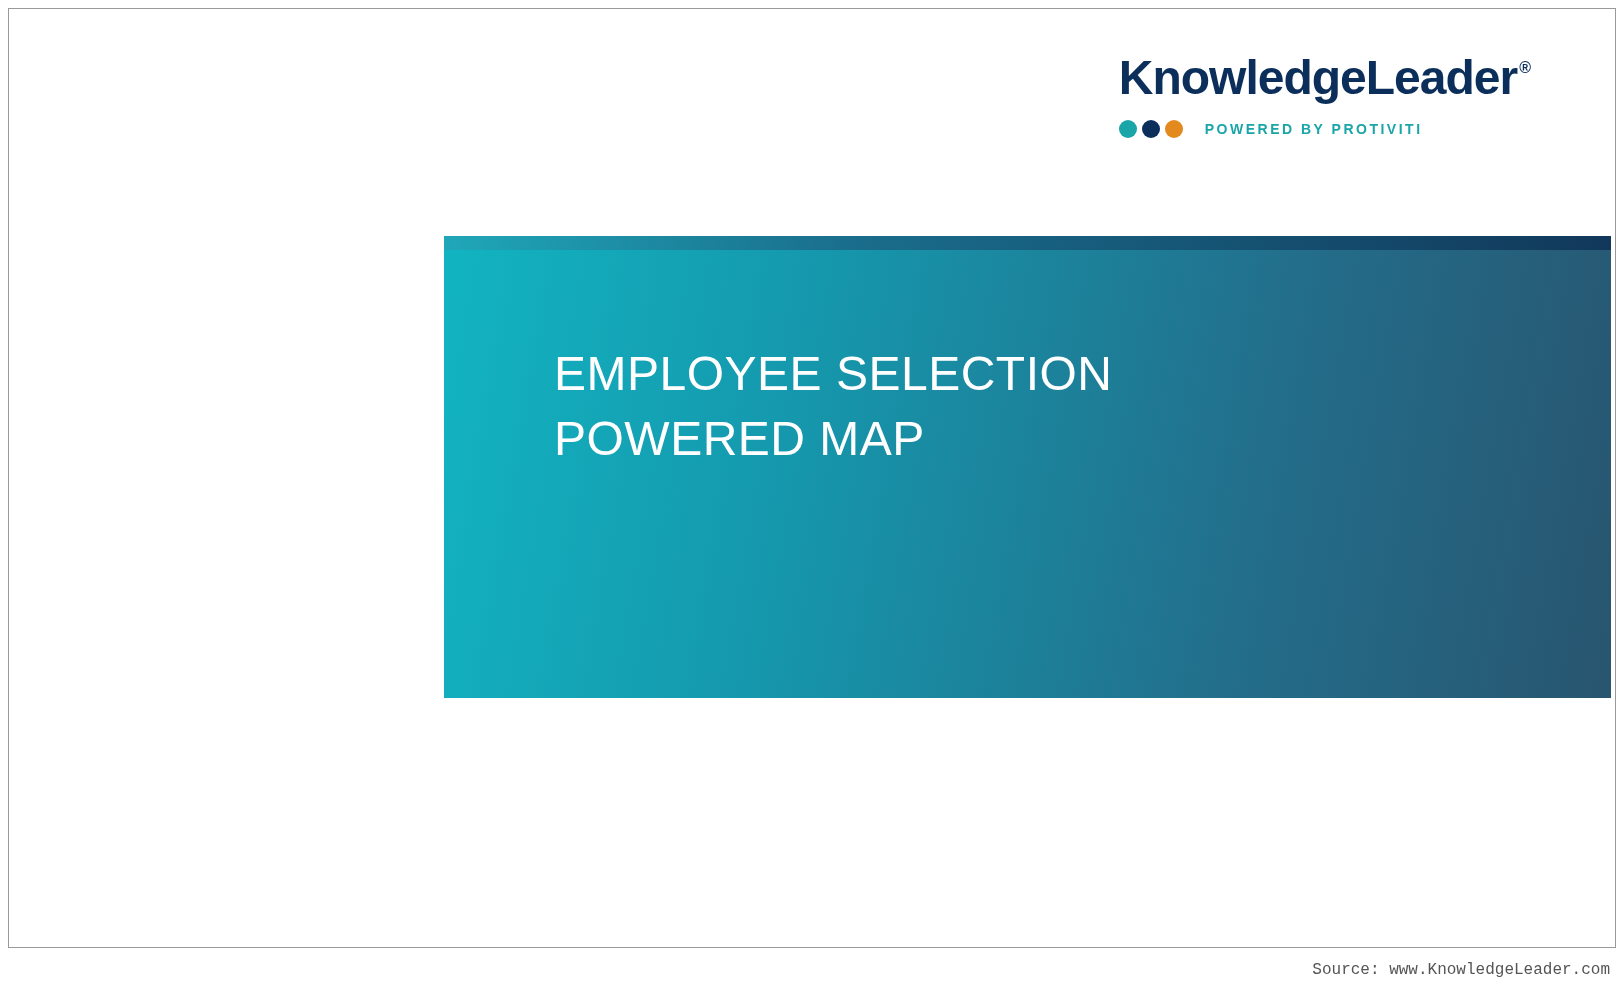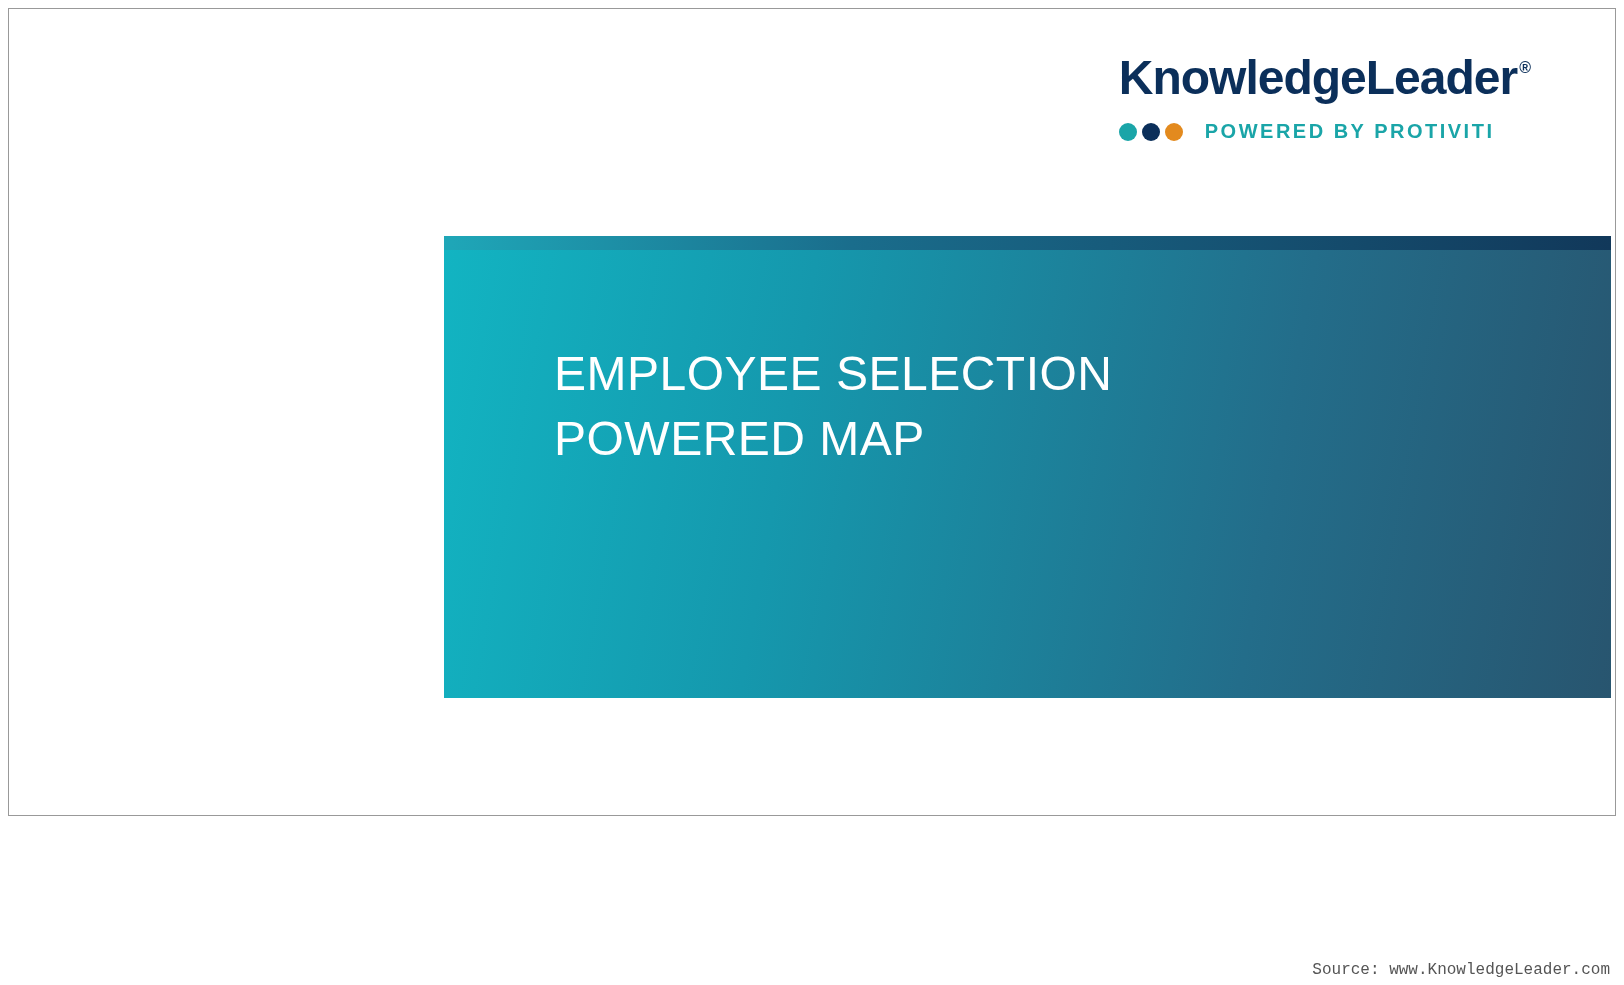--- a/index.html
+++ b/index.html
@@ -12,21 +12,21 @@
       height: 985px;
       font-family: Arial, Helvetica, sans-serif;
       background: #ffffff;
       position: relative;
     }
     .slide-frame {
       position: absolute;
       top: 8px;
       left: 8px;
       width: 1608px;
-      height: 808px;
+      height: 940px;
       border: 1px solid #999;
       background: #ffffff;
     }
     .logo-area {
       position: absolute;
       top: 45px;
       right: 85px;
       text-align: left;
     }
     .logo-text {
@@ -56,21 +56,21 @@
     }
     .dot {
       width: 18px;
       height: 18px;
       border-radius: 50%;
     }
     .dot1 { background: #1aa5a8; }
     .dot2 { background: #0b2f5a; }
     .dot3 { background: #e38a1e; }
     .powered {
-      font-size: 20px;
+      font-size: 14px;
       font-weight: 600;
       color: #1aa5a8;
       letter-spacing: 2.5px;
     }
     .title-block-wrap {
       position: absolute;
       top: 227px;
       left: 435px;
       width: 1167px;
     }

